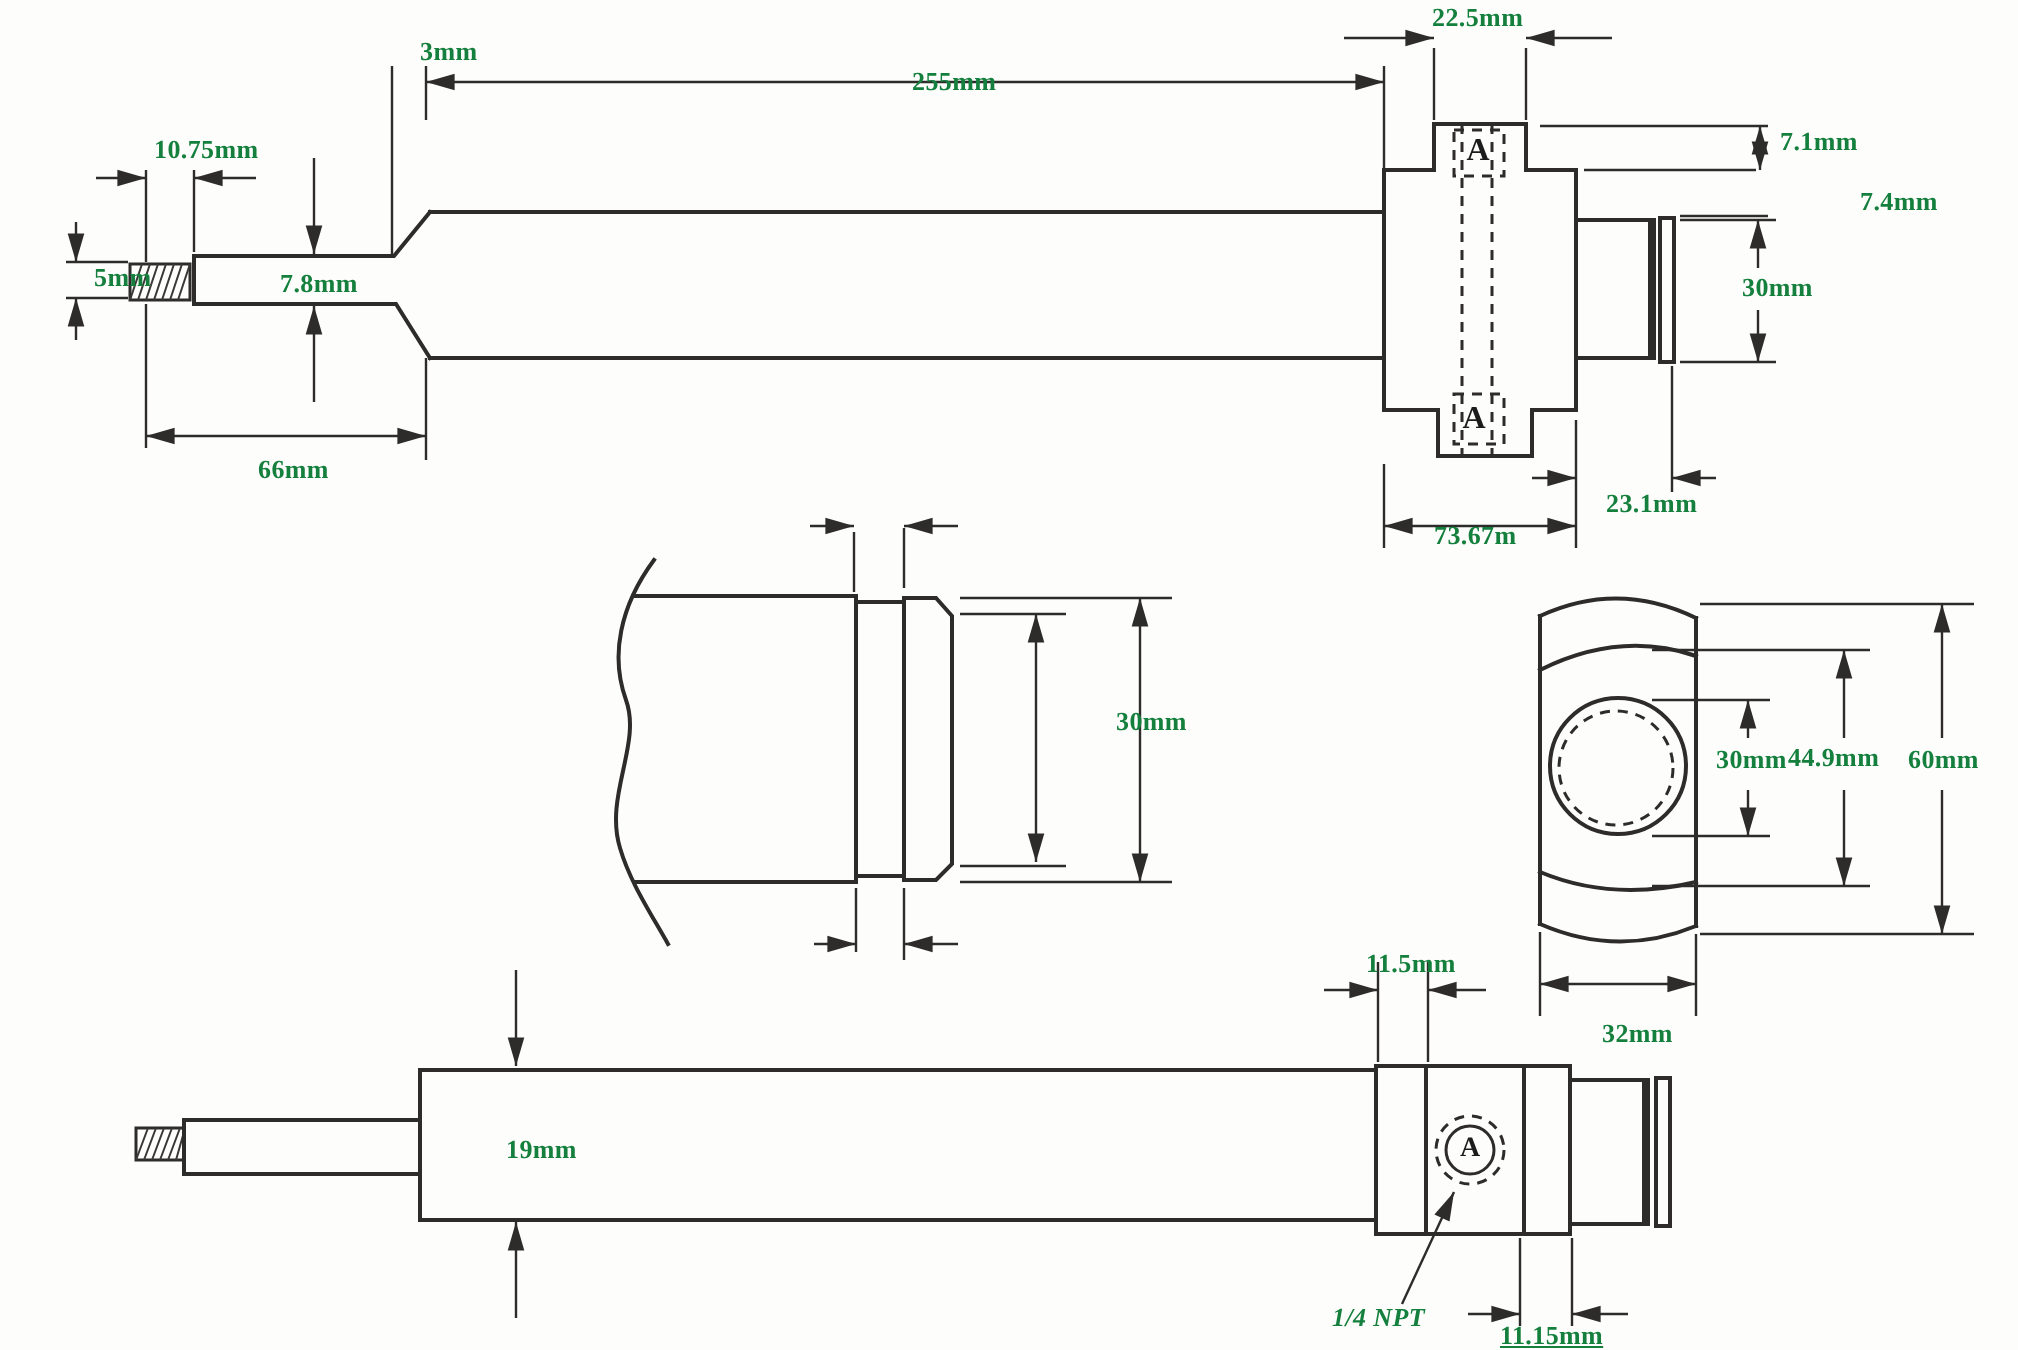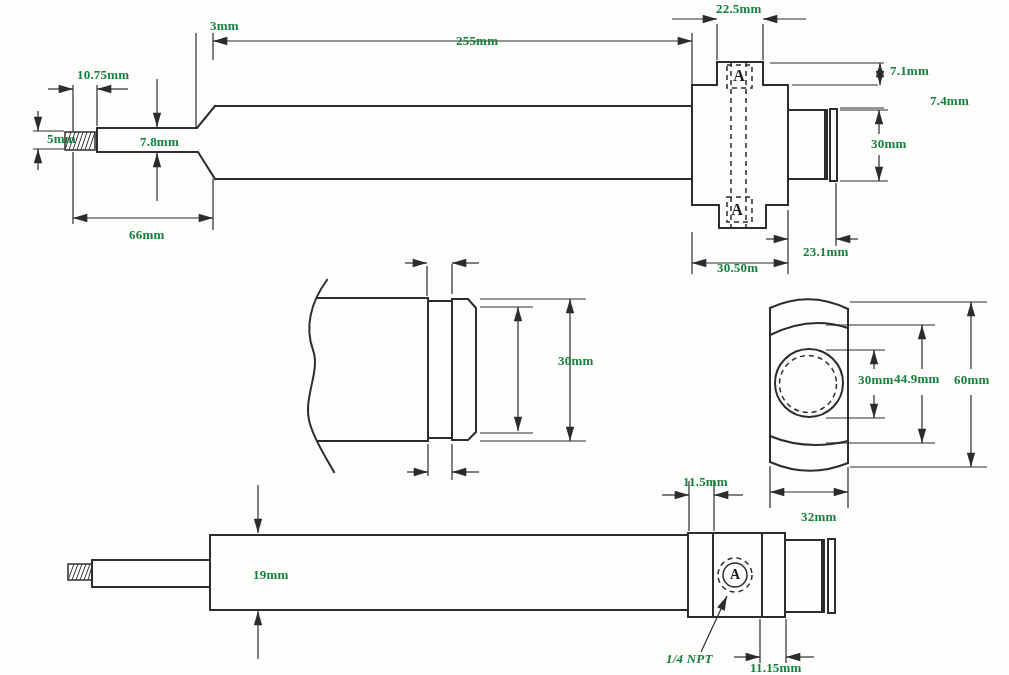--- a/index.html
+++ b/index.html
@@ -170,31 +170,31 @@
   <span class="dim" style="left:456px;top:34px;">255mm</span>
   <span class="dim" style="left:716px;top:2px;">22.5mm</span>
   <span class="dim" style="left:890px;top:64px;">7.1mm</span>
   <span class="dim" style="left:930px;top:94px;">7.4mm</span>
   <span class="dim" style="left:871px;top:137px;">30mm</span>
   <span class="dim" style="left:61px;top:68px;margin-left:16px;">10.75mm</span>
   <span class="dim" style="left:19px;top:132px;margin-left:28px;">5mm</span>
   <span class="dim" style="left:140px;top:135px;">7.8mm</span>
   <span class="dim" style="left:129px;top:212px;margin-top:16px;">66mm</span>
   <span class="dim" style="left:803px;top:245px;">23.1mm</span>
-  <span class="dim" style="left:717px;top:261px;">30.50m</span>
+  <span class="dim" style="left:717px;top:261px;">73.67m</span>
 
   <span class="dim" style="left:558px;top:354px;">30mm</span>
 
   <span class="dim" style="left:858px;top:373px;">30mm</span>
   <span class="dim" style="left:894px;top:372px;">44.9mm</span>
   <span class="dim" style="left:954px;top:373px;">60mm</span>
   <span class="dim" style="left:801px;top:510px;">32mm</span>
 
   <span class="dim" style="left:253px;top:568px;">19mm</span>
   <span class="dim" style="left:683px;top:475px;text-align:right;">11.5mm</span>
   <span class="dim" style="left:666px;top:652px;font-style:italic;">1/4 NPT</span>
-  <span class="dim" style="left:750px;top:661px;">11.15mm</span>
+  <span class="dim" style="left:750px;top:661px;text-decoration:underline;">11.15mm</span>
 
   <span class="marker-a" style="left:739px;top:76px;">A</span>
   <span class="marker-a" style="left:737px;top:210px;">A</span>
   <span class="marker-a small" style="left:735px;top:575px;">A</span>
 
 </div>
 
 </body></html>

